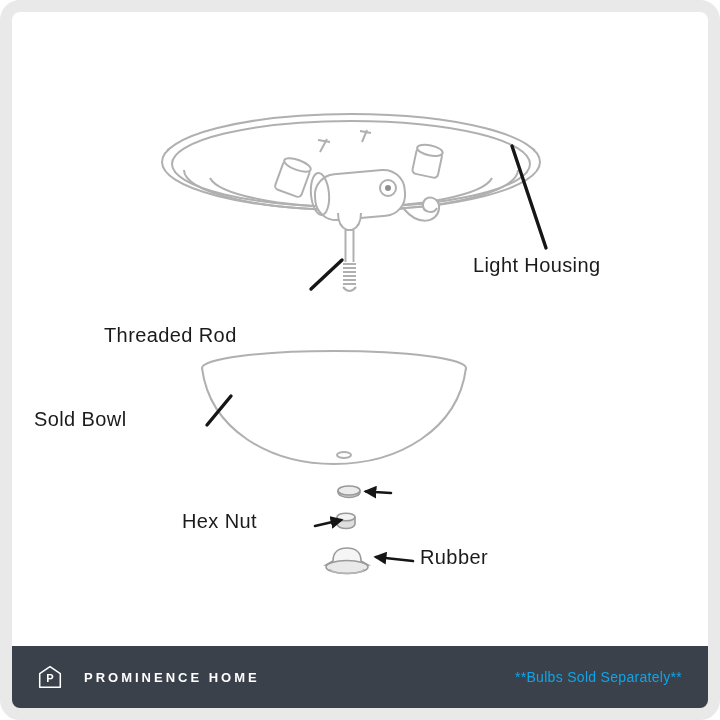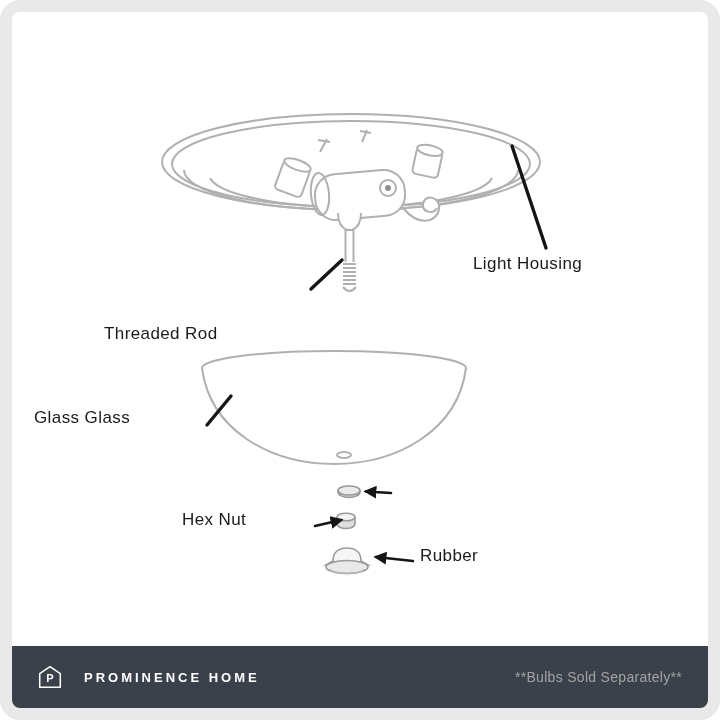--- a/index.html
+++ b/index.html
@@ -1,29 +1,29 @@
 <!DOCTYPE html>
 <html><head>
 <meta charset="utf-8">
 <style>
   * { margin:0; padding:0; box-sizing:border-box; }
   html,body { width:720px; height:720px; background:#ffffff;
     font-family:"Liberation Sans","DejaVu Sans",sans-serif; }
   .frame { position:relative; width:720px; height:720px;
     border:12px solid #e9e9e9; border-radius:20px; background:#ffffff; overflow:hidden; }
   .diagram-svg { position:absolute; left:0; top:0; display:block; }
-  .part-label { position:absolute; font-size:17px; font-weight:500;
+  .part-label { position:absolute; font-size:20px; font-weight:500;
     letter-spacing:.4px; color:#1b1b1b; white-space:nowrap; }
   .footer { position:absolute; left:0; bottom:0; width:100%; height:62px;
     background:#3a414a; display:flex; align-items:center;
     justify-content:space-between; padding:0 26px; }
   .brand { display:flex; align-items:center; gap:10px; }
   .brand-icon { display:block; }
   .brand-text { color:#ffffff; font-size:13px; letter-spacing:3px; font-weight:600;padding-left:12px; }
-  .footer-note { color:#a3a3a3; font-size:14px; letter-spacing:.3px; font-weight:500; }
+  .footer-note { color:#0ea5e9; font-size:14px; letter-spacing:.3px; font-weight:500; }
 </style>
 </head>
 <body>
 
 <div class="frame">
 
   <svg class="diagram-svg" width="696" height="634" viewBox="0 0 696 634">
     <defs>
       <marker id="arr" viewBox="0 0 10 10" refX="8" refY="5" markerWidth="5" markerHeight="5" orient="auto-start-reverse">
         <path d="M0 0 L10 5 L0 10 z" fill="#161616"></path>
@@ -98,21 +98,21 @@
       <line x1="330" y1="248" x2="299" y2="277" stroke-width="3.4"></line>
       <line x1="219" y1="384" x2="195" y2="413" stroke-width="3.4"></line>
       <line x1="379" y1="481" x2="354" y2="479.5" stroke-width="2.6" marker-end="url(#arr)"></line>
       <line x1="303" y1="514" x2="329" y2="508" stroke-width="2.6" marker-end="url(#arr)"></line>
       <line x1="401" y1="549" x2="364" y2="545" stroke-width="2.6" marker-end="url(#arr)"></line>
     </g>
   </svg>
 
   <div class="part-label" style="left:461px; top:242px;">Light Housing</div>
   <div class="part-label" style="left:92px; top:270px;margin-top:42px;">Threaded Rod</div>
-  <div class="part-label" style="left:22px; top:396px;">Glass Glass</div>
+  <div class="part-label" style="left:22px; top:396px;">Sold Bowl</div>
   <div class="part-label" style="left:170px; top:498px;">Hex Nut</div>
   <div class="part-label" style="left:408px; top:534px;">Rubber</div>
 
   <footer class="footer">
     <div class="brand">
       <svg class="brand-icon" width="24" height="24" viewBox="0 0 28 28">
         <path d="M14 2 L26 10 L26 26 L2 26 L2 10 Z" fill="none" stroke="#ffffff" stroke-width="1.8" stroke-linejoin="round"></path>
         <text x="14" y="20" text-anchor="middle" font-size="13" font-weight="bold" fill="#ffffff" font-family="Liberation Sans, DejaVu Sans, sans-serif">P</text>
       </svg>
       <span class="brand-text">PROMINENCE HOME</span>

